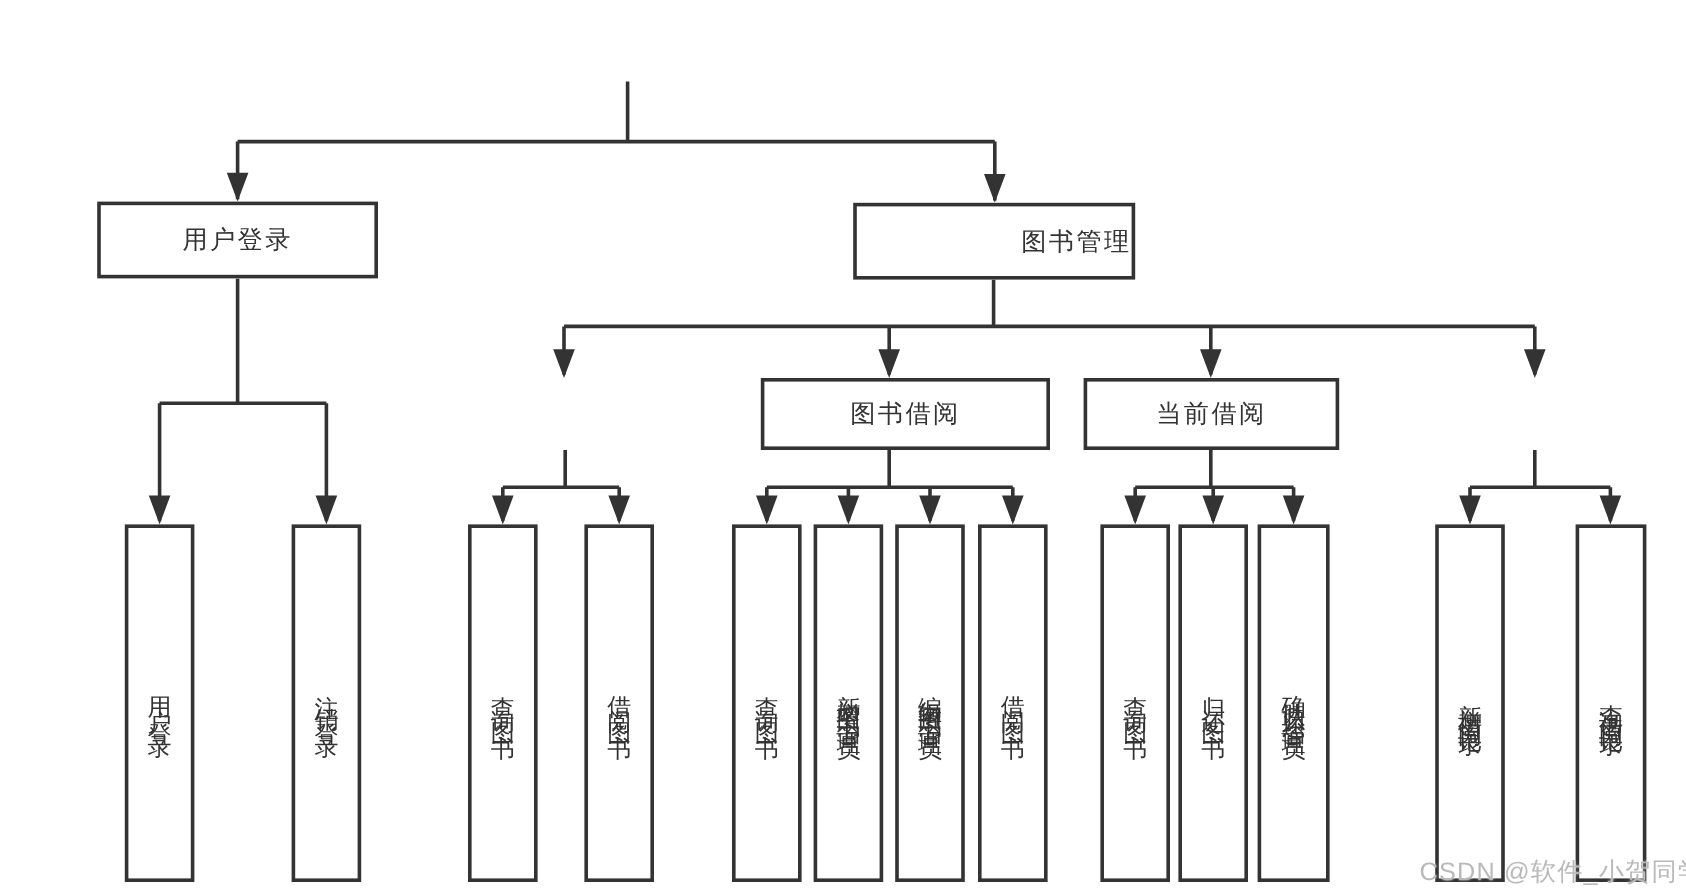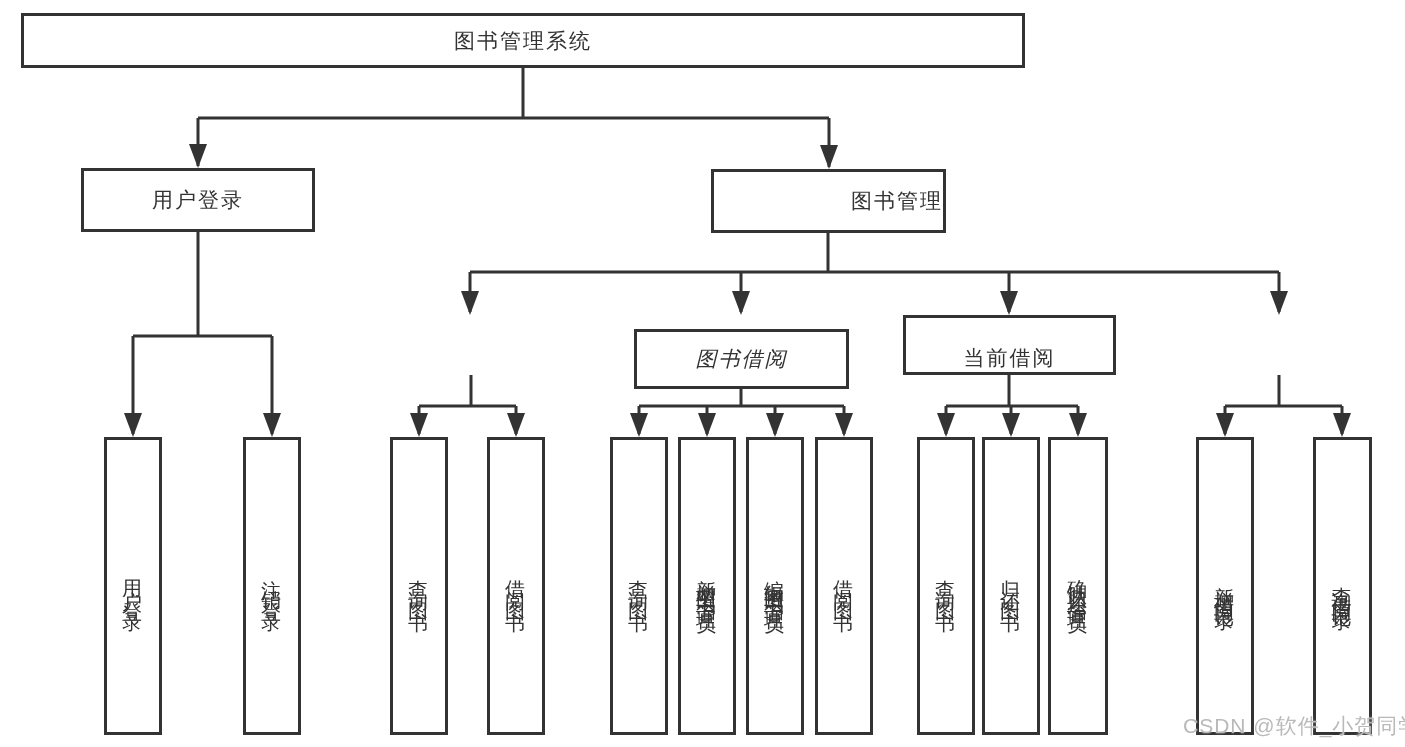--- a/index.html
+++ b/index.html
@@ -28,22 +28,22 @@
     display: flex;
     align-items: center;
     justify-content: center;
     text-align: center;
   }
   .h-node { font-size: 21px; letter-spacing: 2px; }
   .root-node    { left: 21px;   top: 13px;  width: 1004px; height: 55px; }
   .lvl2-a       { left: 81px;   top: 168px; width: 234px;  height: 64px; }
   .lvl2-b       { left: 711px;  top: 169px; width: 235px;  height: 64px; justify-content: flex-end; }
   .lvl3-a       { left: 363px;  top: 315px; width: 216px;  height: 60px; }
-  .lvl3-b       { left: 634px;  top: 329px; width: 215px;  height: 60px; font-style: italic; }
-  .lvl3-c       { left: 903px;  top: 315px; width: 213px;  height: 60px; align-items: flex-end; }
+  .lvl3-b       { left: 634px;  top: 315px; width: 241px;  height: 60px; }
+  .lvl3-c       { left: 903px;  top: 315px; width: 213px;  height: 60px; }
   .lvl3-d       { left: 1173px; top: 315px; width: 212px;  height: 60px; }
   .leaf {
     position: absolute;
     top: 437px;
     width: 58px;
     height: 298px;
     box-sizing: border-box;
     border: 3px solid #333333;
     background: #ffffff;
     color: #333333;
@@ -112,23 +112,20 @@
       M698 413 L716 413 L707 437 Z
       M766 413 L784 413 L775 437 Z
       M835 413 L853 413 L844 437 Z
       M937 413 L955 413 L946 437 Z
       M1002 413 L1020 413 L1011 437 Z
       M1069 413 L1087 413 L1078 437 Z
       M1216 413 L1234 413 L1225 437 Z
       M1333 413 L1351 413 L1342 437 Z"></path>
   </svg>
 
-  <div class="node h-node root-node">
-    <span>图书管理系统</span>
-  </div>
 
   <div class="node h-node lvl2-a">
     <span>用户登录</span>
   </div>
   <div class="node h-node lvl2-b">
     <span>图书管理</span>
   </div>
 
   <div class="node h-node lvl3-b">
     <span>图书借阅</span>

